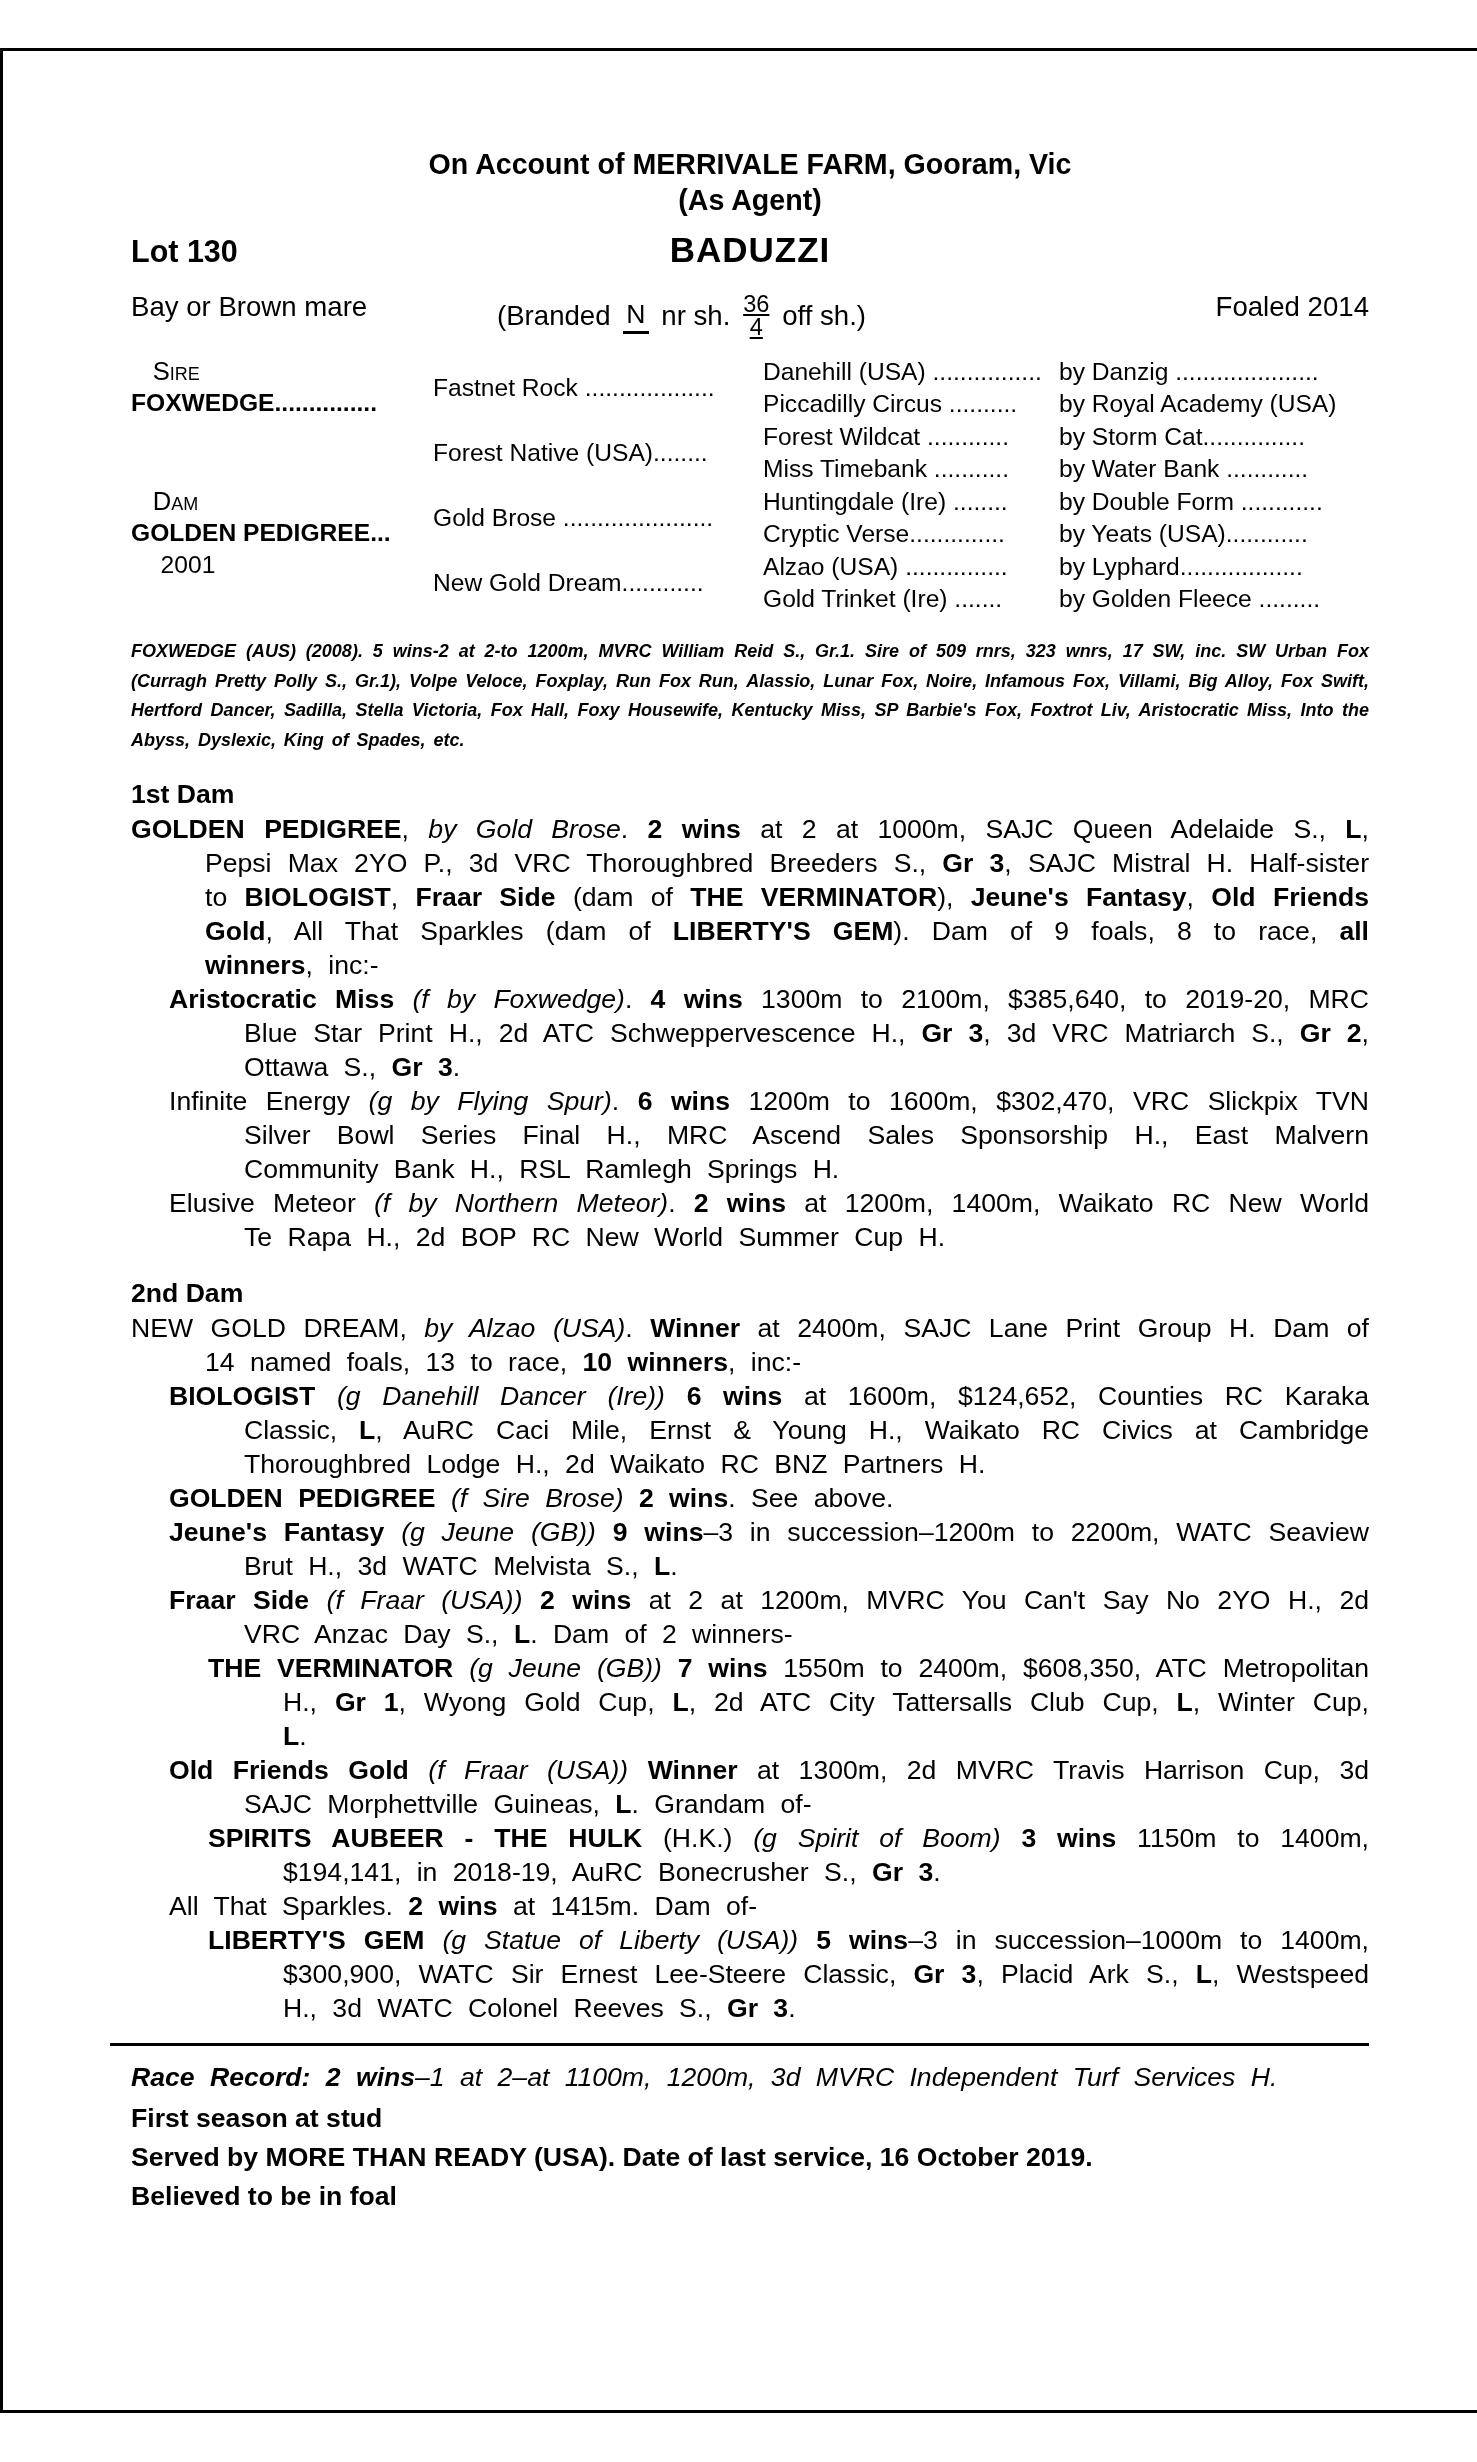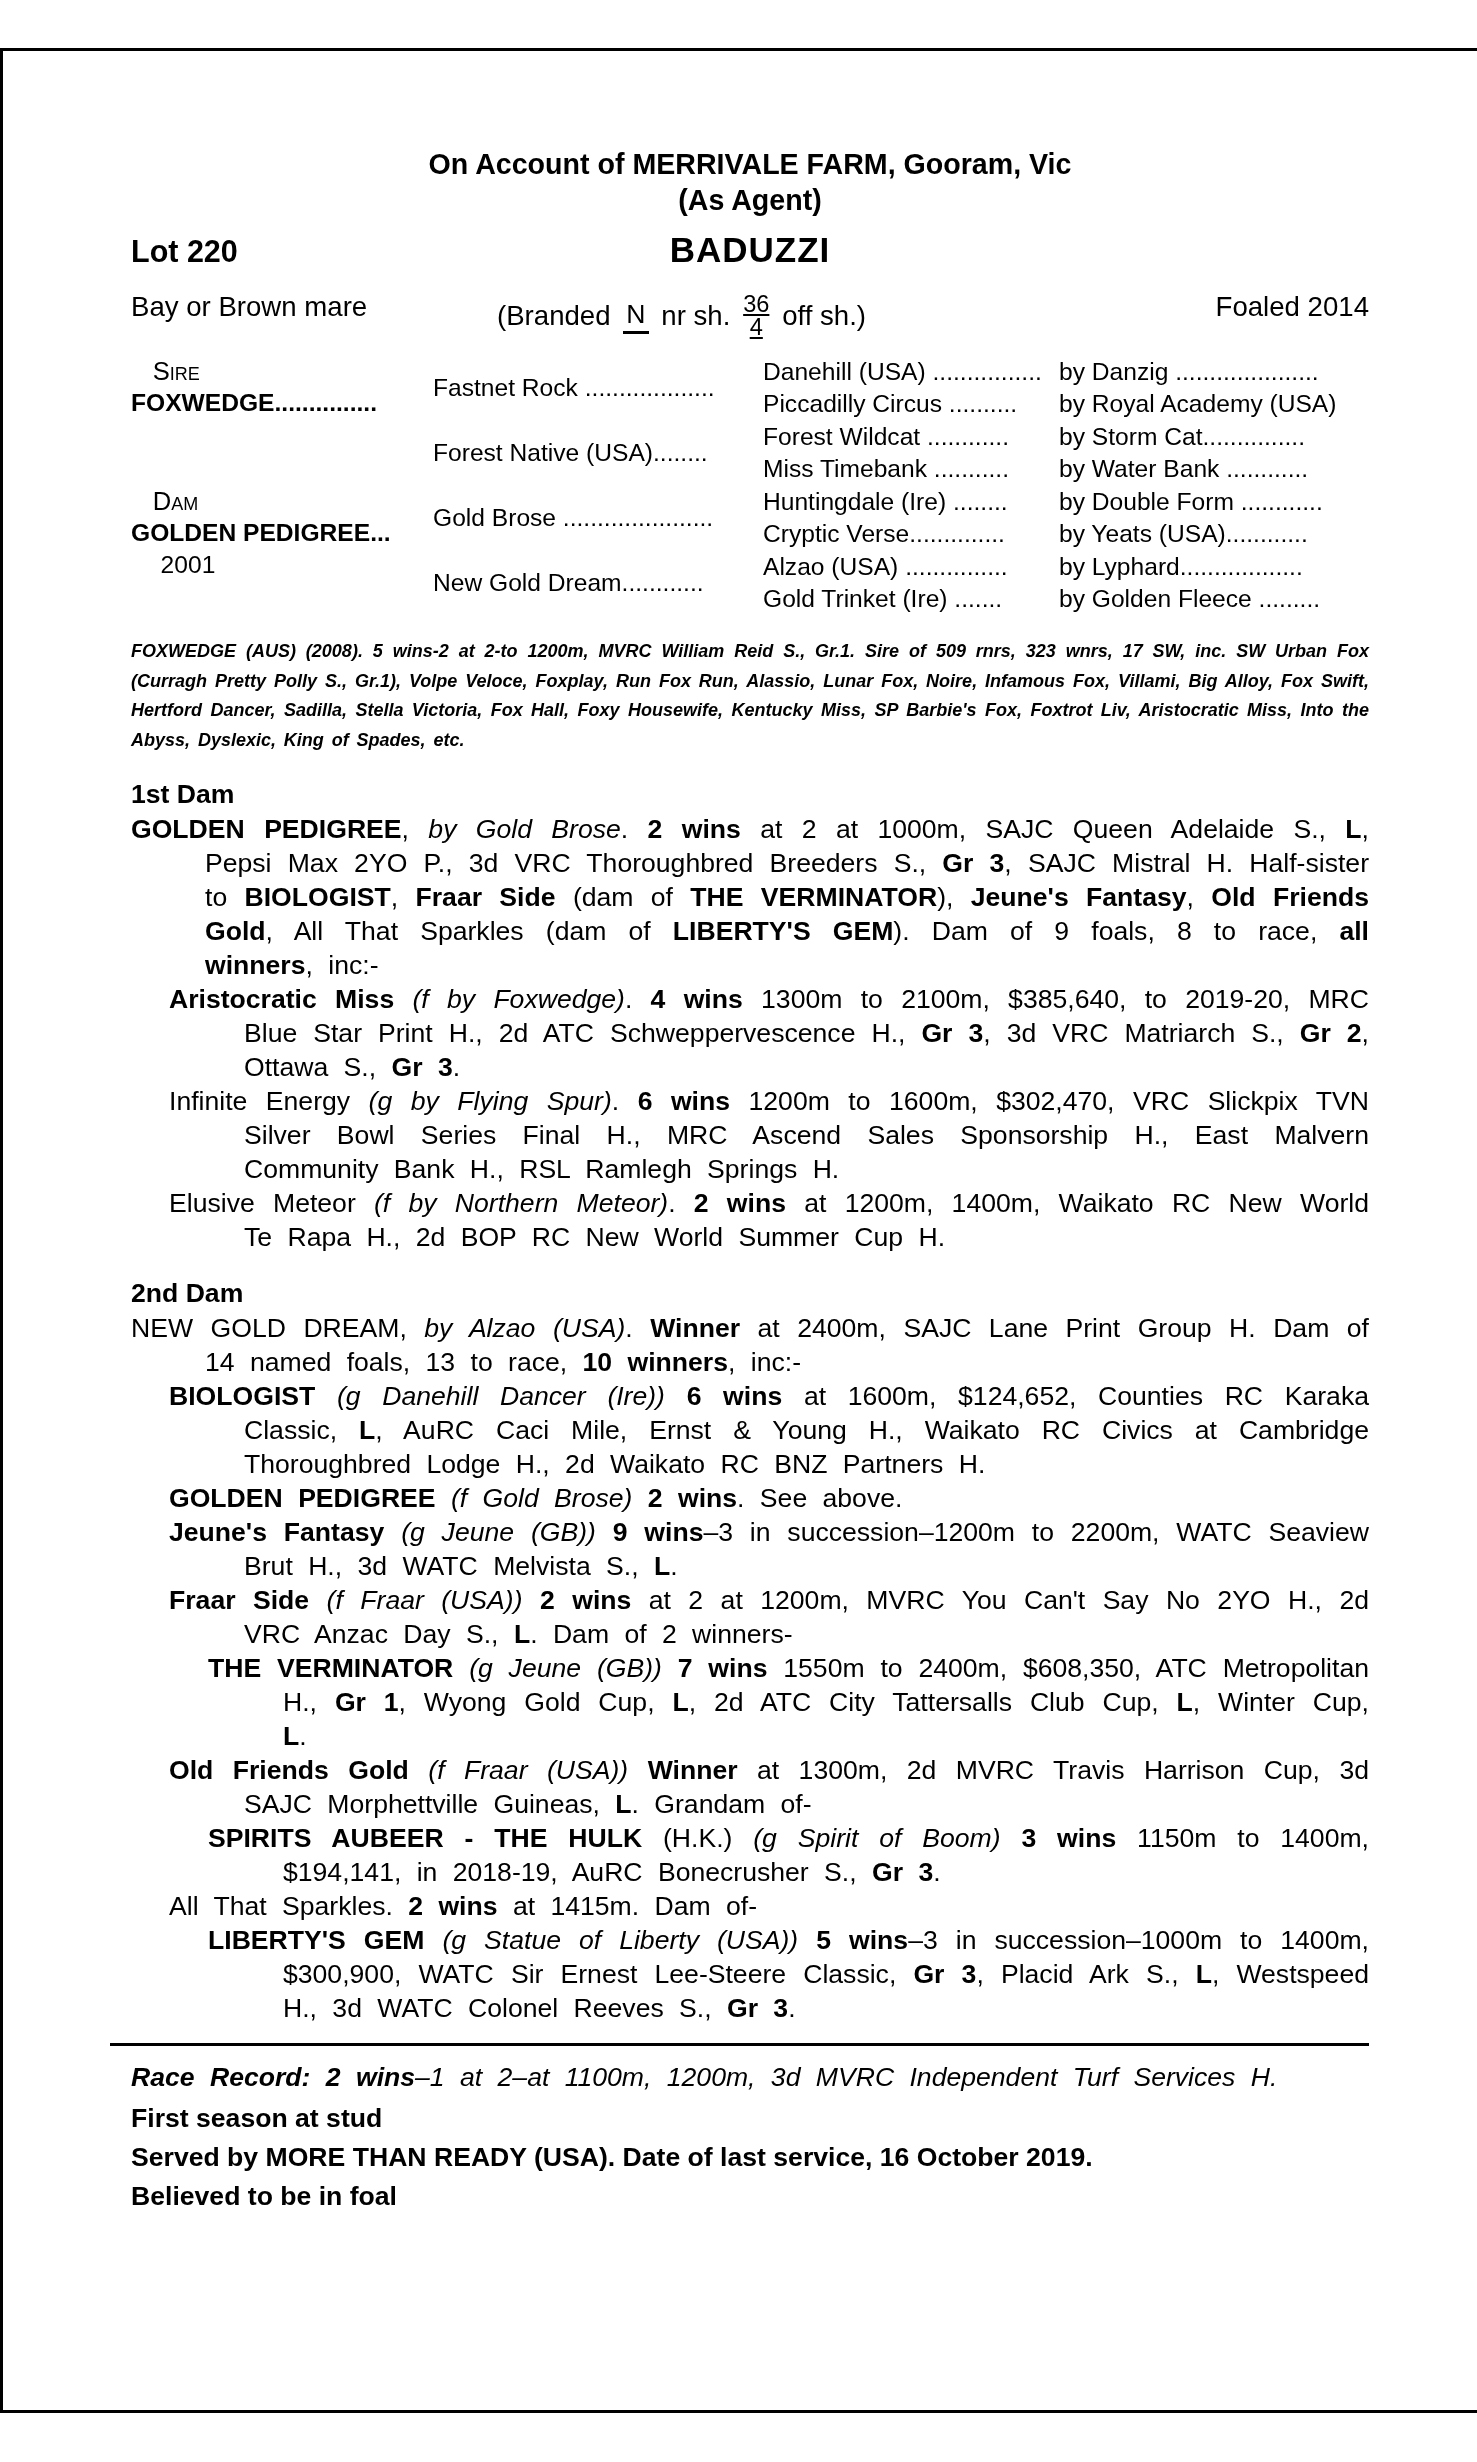--- a/index.html
+++ b/index.html
@@ -56,21 +56,21 @@
 <body>
 
 <div class="frame"></div>
 
 <div class="content">
 
   <div class="consignor">On Account of MERRIVALE FARM, Gooram, Vic</div>
   <div class="agent">(As Agent)</div>
 
   <div class="lot-row">
-    <span class="lot">Lot 220</span>
+    <span class="lot">Lot 130</span>
     <span class="horse-name">BADUZZI</span>
   </div>
 
   <div class="brand-row">
     <span class="desc">Bay or Brown mare</span>
     <span class="brand-mid">
       <span>(Branded</span>
       <span class="brand-mark">N</span>
       <span>nr sh.</span>
       <span class="frac">
@@ -124,21 +124,21 @@
       <div class="para lvl0"><span class="b">GOLDEN PEDIGREE</span><span class="r">, </span><span class="i">by Gold Brose</span><span class="r">. </span><span class="b">2 wins</span><span class="r"> at 2 at 1000m, SAJC Queen Adelaide S., </span><span class="b">L</span><span class="r">, Pepsi Max 2YO P., 3d VRC Thoroughbred Breeders S., </span><span class="b">Gr 3</span><span class="r">, SAJC Mistral H. Half-sister to </span><span class="b">BIOLOGIST</span><span class="r">, </span><span class="b">Fraar Side</span><span class="r"> (dam of </span><span class="b">THE VERMINATOR</span><span class="r">), </span><span class="b">Jeune's Fantasy</span><span class="r">, </span><span class="b">Old Friends Gold</span><span class="r">, All That Sparkles (dam of </span><span class="b">LIBERTY'S GEM</span><span class="r">). Dam of 9 foals, 8 to race, </span><span class="b">all winners</span><span class="r">, inc:-</span></div>
       <div class="para lvl1"><span class="b">Aristocratic Miss</span><span class="r"> </span><span class="i">(f by Foxwedge)</span><span class="r">. </span><span class="b">4 wins</span><span class="r"> 1300m to 2100m, $385,640, to 2019-20, MRC Blue Star Print H., 2d ATC Schweppervescence H., </span><span class="b">Gr 3</span><span class="r">, 3d VRC Matriarch S., </span><span class="b">Gr 2</span><span class="r">, Ottawa S., </span><span class="b">Gr 3</span><span class="r">.</span></div>
       <div class="para lvl1"><span class="r">Infinite Energy </span><span class="i">(g by Flying Spur)</span><span class="r">. </span><span class="b">6 wins</span><span class="r"> 1200m to 1600m, $302,470, VRC Slickpix TVN Silver Bowl Series Final H., MRC Ascend Sales Sponsorship H., East Malvern Community Bank H., RSL Ramlegh Springs H.</span></div>
       <div class="para lvl1"><span class="r">Elusive Meteor </span><span class="i">(f by Northern Meteor)</span><span class="r">. </span><span class="b">2 wins</span><span class="r"> at 1200m, 1400m, Waikato RC New World Te Rapa H., 2d BOP RC New World Summer Cup H.</span></div>
     </div>
 
   <div class="sec-head">2nd Dam</div>
   <div>
       <div class="para lvl0"><span class="r">NEW GOLD DREAM, </span><span class="i">by Alzao (USA)</span><span class="r">. </span><span class="b">Winner</span><span class="r"> at 2400m, SAJC Lane Print Group H. Dam of 14 named foals, 13 to race, </span><span class="b">10 winners</span><span class="r">, inc:-</span></div>
       <div class="para lvl1"><span class="b">BIOLOGIST</span><span class="r"> </span><span class="i">(g Danehill Dancer (Ire))</span><span class="r"> </span><span class="b">6 wins</span><span class="r"> at 1600m, $124,652, Counties RC Karaka Classic, </span><span class="b">L</span><span class="r">, AuRC Caci Mile, Ernst &amp; Young H., Waikato RC Civics at Cambridge Thoroughbred Lodge H., 2d Waikato RC BNZ Partners H.</span></div>
-      <div class="para lvl1"><span class="b">GOLDEN PEDIGREE</span><span class="r"> </span><span class="i">(f Gold Brose)</span><span class="r"> </span><span class="b">2 wins</span><span class="r">. See above.</span></div>
+      <div class="para lvl1"><span class="b">GOLDEN PEDIGREE</span><span class="r"> </span><span class="i">(f Sire Brose)</span><span class="r"> </span><span class="b">2 wins</span><span class="r">. See above.</span></div>
       <div class="para lvl1"><span class="b">Jeune's Fantasy</span><span class="r"> </span><span class="i">(g Jeune (GB))</span><span class="r"> </span><span class="b">9 wins</span><span class="r">–3 in succession–1200m to 2200m, WATC Seaview Brut H., 3d WATC Melvista S., </span><span class="b">L</span><span class="r">.</span></div>
       <div class="para lvl1"><span class="b">Fraar Side</span><span class="r"> </span><span class="i">(f Fraar (USA))</span><span class="r"> </span><span class="b">2 wins</span><span class="r"> at 2 at 1200m, MVRC You Can't Say No 2YO H., 2d VRC Anzac Day S., </span><span class="b">L</span><span class="r">. Dam of 2 winners-</span></div>
       <div class="para lvl2"><span class="b">THE VERMINATOR</span><span class="r"> </span><span class="i">(g Jeune (GB))</span><span class="r"> </span><span class="b">7 wins</span><span class="r"> 1550m to 2400m, $608,350, ATC Metropolitan H., </span><span class="b">Gr 1</span><span class="r">, Wyong Gold Cup, </span><span class="b">L</span><span class="r">, 2d ATC City Tattersalls Club Cup, </span><span class="b">L</span><span class="r">, Winter Cup, </span><span class="b">L</span><span class="r">.</span></div>
       <div class="para lvl1"><span class="b">Old Friends Gold</span><span class="r"> </span><span class="i">(f Fraar (USA))</span><span class="r"> </span><span class="b">Winner</span><span class="r"> at 1300m, 2d MVRC Travis Harrison Cup, 3d SAJC Morphettville Guineas, </span><span class="b">L</span><span class="r">. Grandam of-</span></div>
       <div class="para lvl2"><span class="b">SPIRITS AUBEER - THE HULK</span><span class="r"> (H.K.) </span><span class="i">(g Spirit of Boom)</span><span class="r"> </span><span class="b">3 wins</span><span class="r"> 1150m to 1400m, $194,141, in 2018-19, AuRC Bonecrusher S., </span><span class="b">Gr 3</span><span class="r">.</span></div>
       <div class="para lvl1"><span class="r">All That Sparkles. </span><span class="b">2 wins</span><span class="r"> at 1415m. Dam of-</span></div>
       <div class="para lvl2"><span class="b">LIBERTY'S GEM</span><span class="r"> </span><span class="i">(g Statue of Liberty (USA))</span><span class="r"> </span><span class="b">5 wins</span><span class="r">–3 in succession–1000m to 1400m, $300,900, WATC Sir Ernest Lee-Steere Classic, </span><span class="b">Gr 3</span><span class="r">, Placid Ark S., </span><span class="b">L</span><span class="r">, Westspeed H., 3d WATC Colonel Reeves S., </span><span class="b">Gr 3</span><span class="r">.</span></div>
     </div>
 
   <div class="rule"></div>

